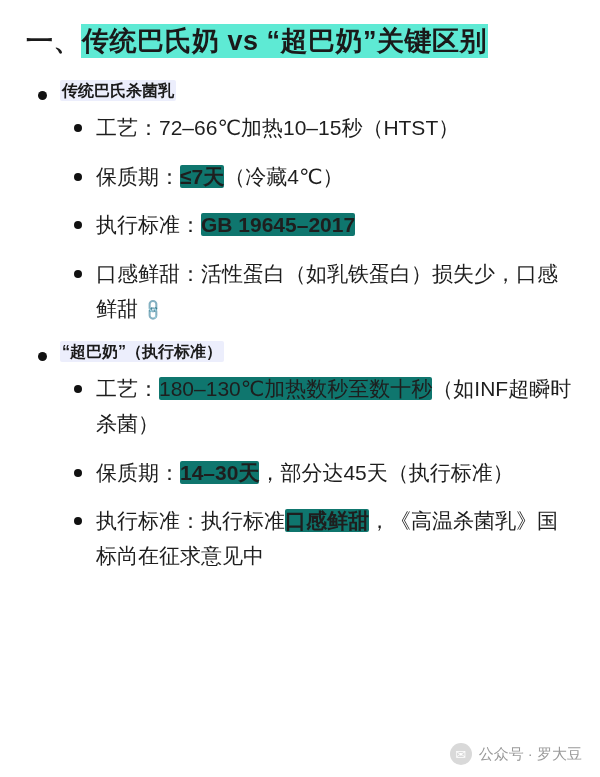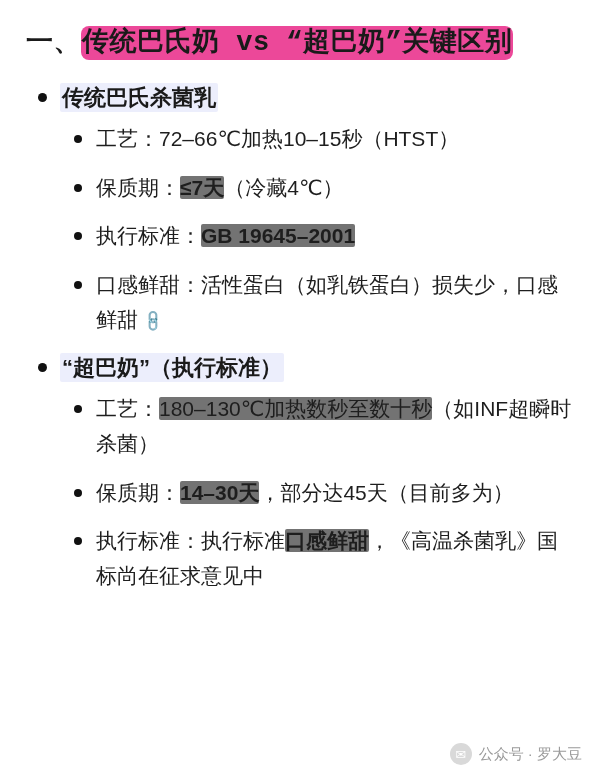--- a/index.html
+++ b/index.html
@@ -24,24 +24,23 @@
   }
   .title {
     font-size: 27px;
     font-weight: bold;
     letter-spacing: 0.5px;
     line-height: 1.45;
     margin: 0 0 18px 0;
     display: inline-block;
   }
   .title .hl {
-    background: #ec4899;
+    background: #5eead4;
     padding: 2px 1px;
-    border-radius: 8px;
-    font-family: Liberation Mono, monospace;
+    border-radius: 0;
   }
   ul.lvl1 {
     list-style: none;
     margin: 0;
     padding: 0;
   }
   ul.lvl1 > li {
     position: relative;
     padding-left: 34px;
     margin-bottom: 10px;
@@ -49,21 +48,21 @@
   ul.lvl1 > li > .bullet {
     position: absolute;
     left: 12px;
     top: 12px;
     width: 9px;
     height: 9px;
     border-radius: 50%;
     background: #111111;
   }
   .h2 {
-    font-size: 22px;
+    font-size: 16px;
     font-weight: bold;
     line-height: 1.5;
     display: inline;
   }
   .h2 .hl {
     background: #eceefc;
     padding: 2px 2px;
     border-radius: 2px;
   }
   ul.lvl2 {
@@ -82,21 +81,21 @@
   ul.lvl2 > li > .bullet2 {
     position: absolute;
     left: 14px;
     top: 13px;
     width: 8px;
     height: 8px;
     border-radius: 50%;
     background: #111111;
   }
   .hl {
-    background: #737373;
+    background: #0f766e;
     border-radius: 2px;
   }
   .strong {
     font-weight: bold;
   }
   .link-icon {
     display: inline-block;
     vertical-align: middle;
     margin-left: 6px;
     color: #8a8fb0;
@@ -147,21 +146,21 @@
         <li>
           <span class="bullet2"></span>
           <span>工艺：</span><span>72–66℃加热10–15秒（HTST）</span>
         </li>
         <li>
           <span class="bullet2"></span>
           <span>保质期：</span><span class="hl strong">≤7天</span><span>（冷藏4℃）</span>
         </li>
         <li>
           <span class="bullet2"></span>
-          <span>执行标准：</span><span class="hl strong">GB 19645–2001</span>
+          <span>执行标准：</span><span class="hl strong">GB 19645–2017</span>
         </li>
         <li>
           <span class="bullet2"></span>
           <span>口感鲜甜：</span><span>活性蛋白（如乳铁蛋白）损失少，口感鲜甜</span><span class="link-icon">🔗</span>
         </li>
       </ul>
     </li>
 
     <li>
       <span class="bullet"></span>
@@ -169,21 +168,21 @@
         <span class="hl">“超巴奶”（执行标准）</span>
       </div>
 
       <ul class="lvl2">
         <li>
           <span class="bullet2"></span>
           <span>工艺：</span><span class="hl">180–130℃加热数秒至数十秒</span><span>（如INF超瞬时杀菌）</span>
         </li>
         <li>
           <span class="bullet2"></span>
-          <span>保质期：</span><span class="hl strong">14–30天</span><span>，部分达45天（目前多为）</span>
+          <span>保质期：</span><span class="hl strong">14–30天</span><span>，部分达45天（执行标准）</span>
         </li>
         <li>
           <span class="bullet2"></span>
           <span>执行标准：</span><span>执行标准</span><span class="hl strong">口感鲜甜</span><span>，《高温杀菌乳》国标尚在征求意见中</span>
         </li>
       </ul>
     </li>
 
   </ul>
 

